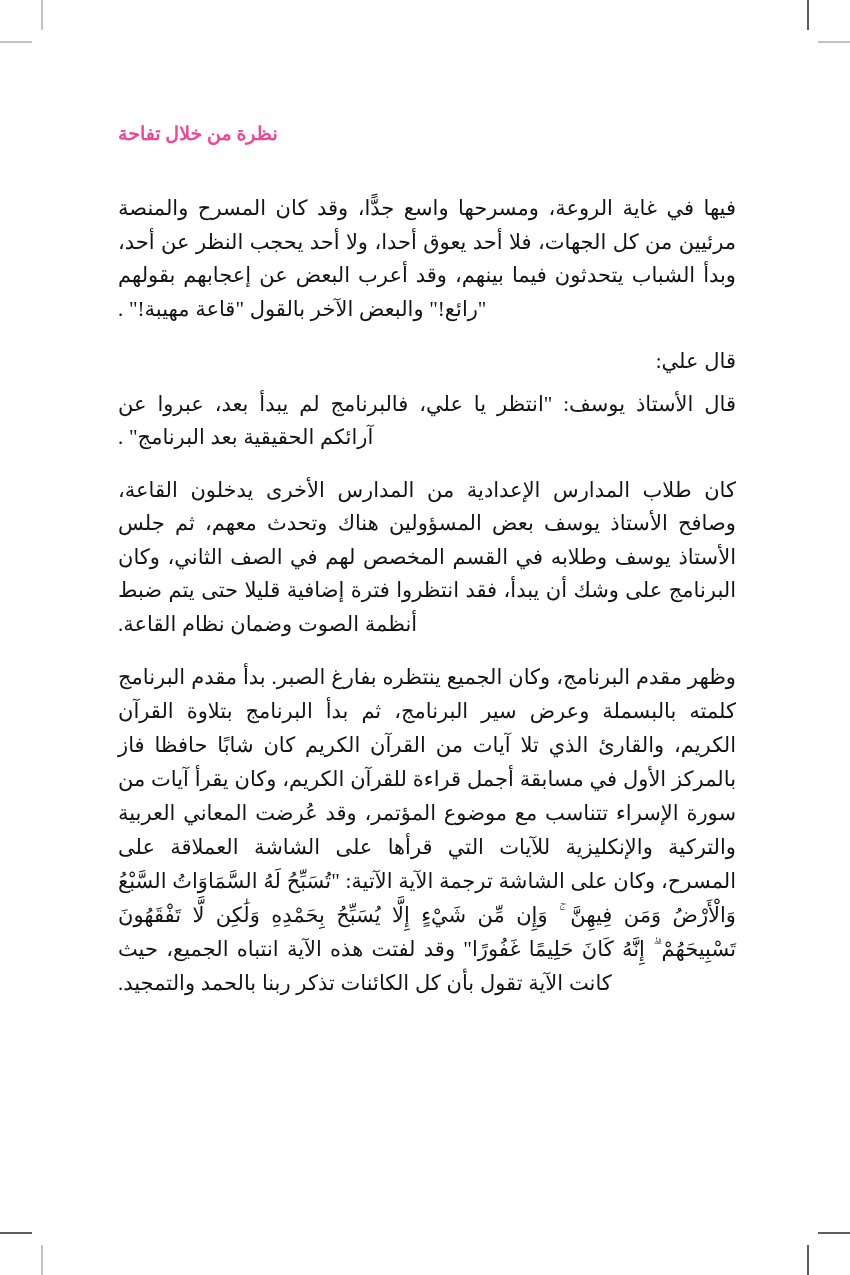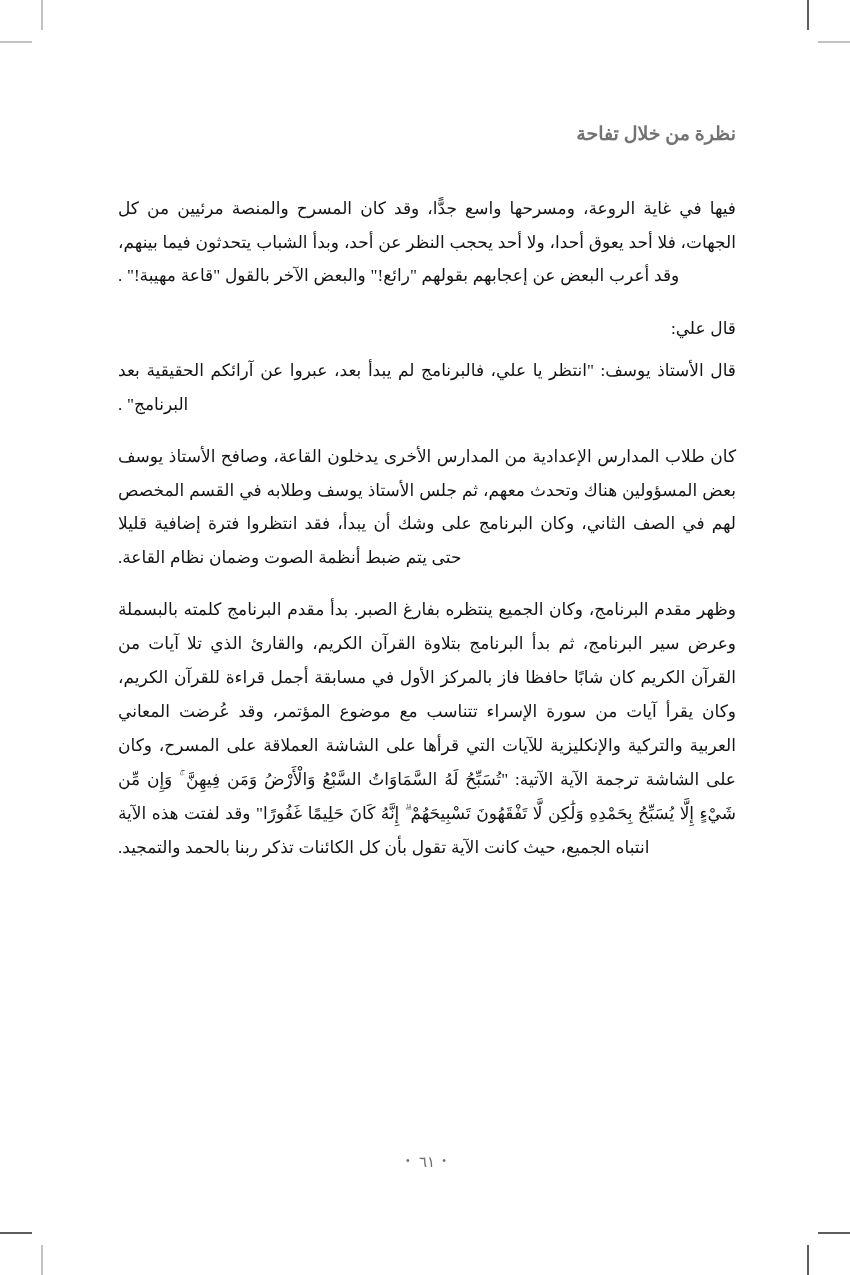--- a/index.html
+++ b/index.html
@@ -40,38 +40,38 @@
     top: 0;
     width: 618px;
     height: 1275px;
   }
 
   .running-head {
     position: absolute;
     top: 122px;
     left: 0;
     width: 618px;
-    text-align: right;
-    color: #737373;
+    text-align: left;
+    color: #ec4899;
     font-size: 19px;
     font-weight: 700;
     letter-spacing: 0.4px;
     line-height: 1.3;
   }
 
   .body-block {
     position: absolute;
     top: 192px;
     left: 0;
     width: 618px;
   }
 
   p.para {
     margin: 0 0 19px 0;
-    font-size: 17px;
+    font-size: 21px;
     line-height: 33.5px;
     color: #141414;
     text-align: justify;
     text-align-last: left;
     direction: rtl;
     word-spacing: 0.5px;
   }
 
   
   p.para.short {
@@ -138,18 +138,15 @@
 
 
       <p class="para">قال الأستاذ يوسف: "انتظر يا علي، فالبرنامج لم يبدأ بعد، عبروا عن آرائكم الحقيقية بعد البرنامج" .</p>
 
       <p class="para">كان طلاب المدارس الإعدادية من المدارس الأخرى يدخلون القاعة، وصافح الأستاذ يوسف بعض المسؤولين هناك وتحدث معهم، ثم جلس الأستاذ يوسف وطلابه في القسم المخصص لهم في الصف الثاني، وكان البرنامج على وشك أن يبدأ، فقد انتظروا فترة إضافية قليلا حتى يتم ضبط أنظمة الصوت وضمان نظام القاعة.</p>
 
       <p class="para quote-para">وظهر مقدم البرنامج، وكان الجميع ينتظره بفارغ الصبر. بدأ مقدم البرنامج كلمته بالبسملة وعرض سير البرنامج، ثم بدأ البرنامج بتلاوة القرآن الكريم، والقارئ الذي تلا آيات من القرآن الكريم كان شابًا حافظا فاز بالمركز الأول في مسابقة أجمل قراءة للقرآن الكريم، وكان يقرأ آيات من سورة الإسراء تتناسب مع موضوع المؤتمر، وقد عُرضت المعاني العربية والتركية والإنكليزية للآيات التي قرأها على الشاشة العملاقة على المسرح، وكان على الشاشة ترجمة الآية الآتية: "تُسَبِّحُ لَهُ السَّمَاوَاتُ السَّبْعُ وَالْأَرْضُ وَمَن فِيهِنَّ ۚ وَإِن مِّن شَيْءٍ إِلَّا يُسَبِّحُ بِحَمْدِهِ وَلَٰكِن لَّا تَفْقَهُونَ تَسْبِيحَهُمْ ۗ إِنَّهُ كَانَ حَلِيمًا غَفُورًا" وقد لفتت هذه الآية انتباه الجميع، حيث كانت الآية تقول بأن كل الكائنات تذكر ربنا بالحمد والتمجيد.</p>
 
     </div>
 
-    <div class="page-number">
-      <span class="dot">•</span><span class="num">٦١</span><span class="dot">•</span>
-    </div>
 
   </div>
 </div>
 
 </body></html>

